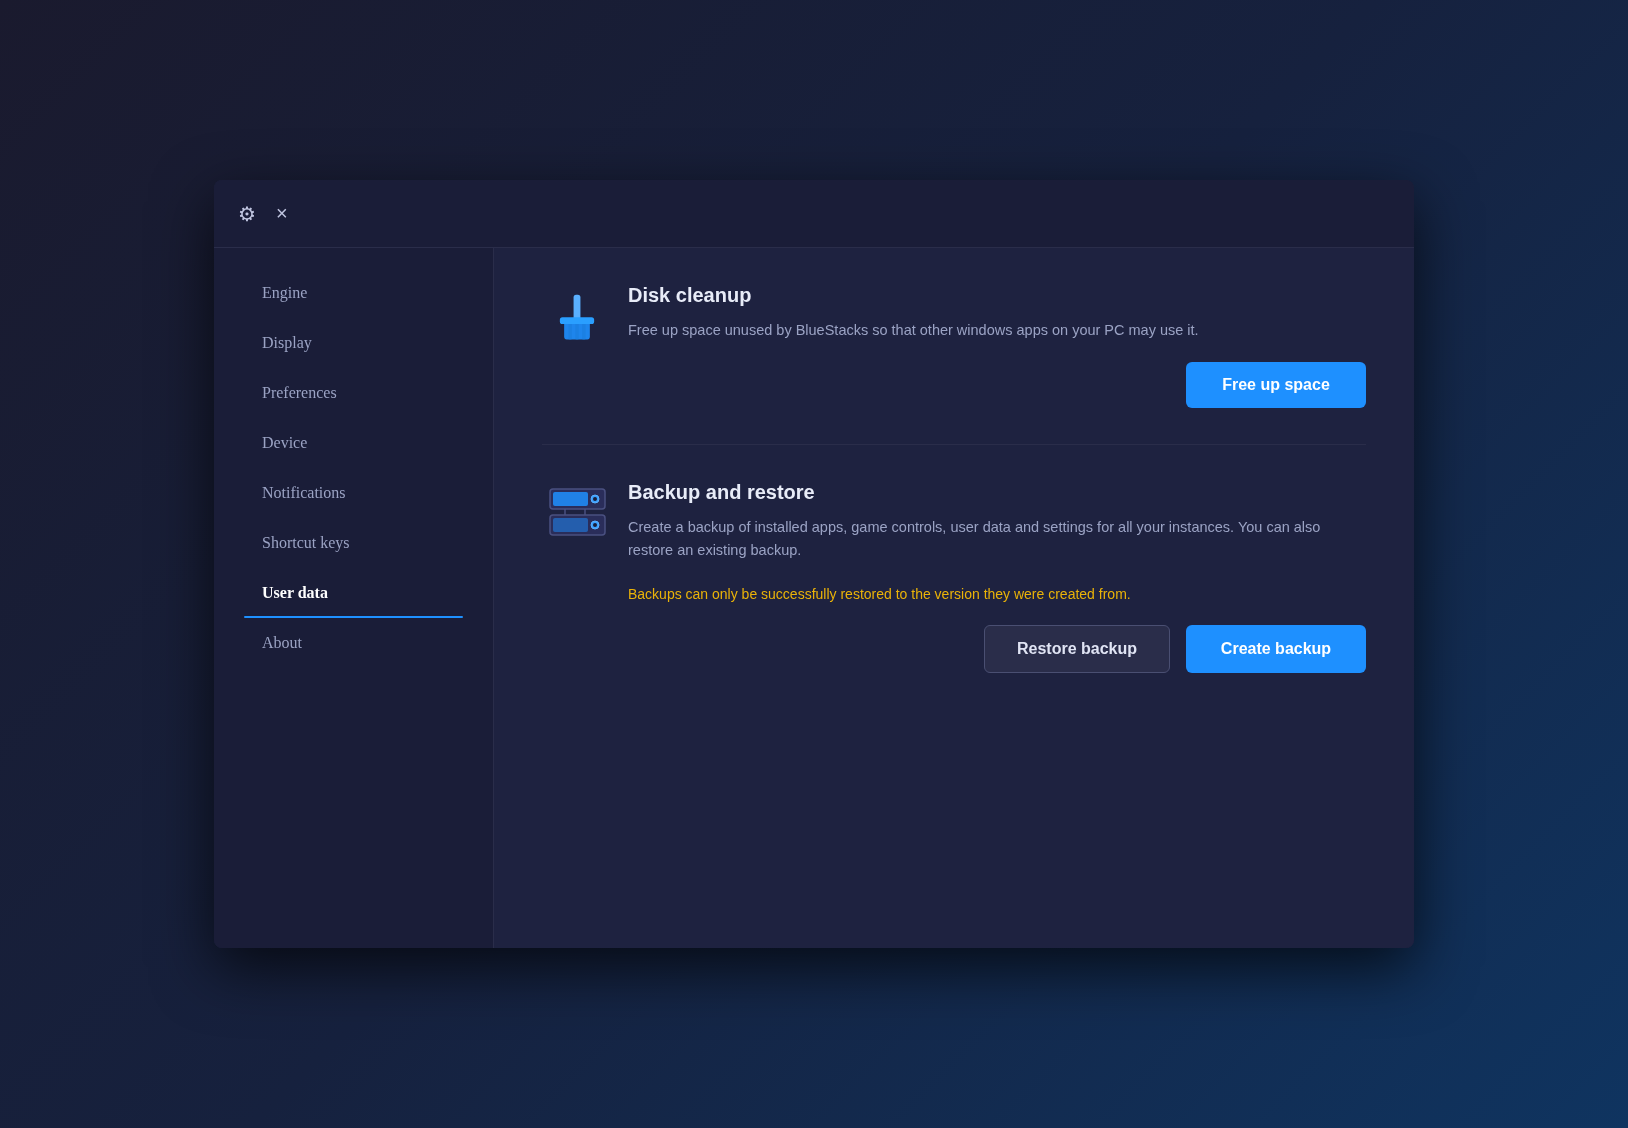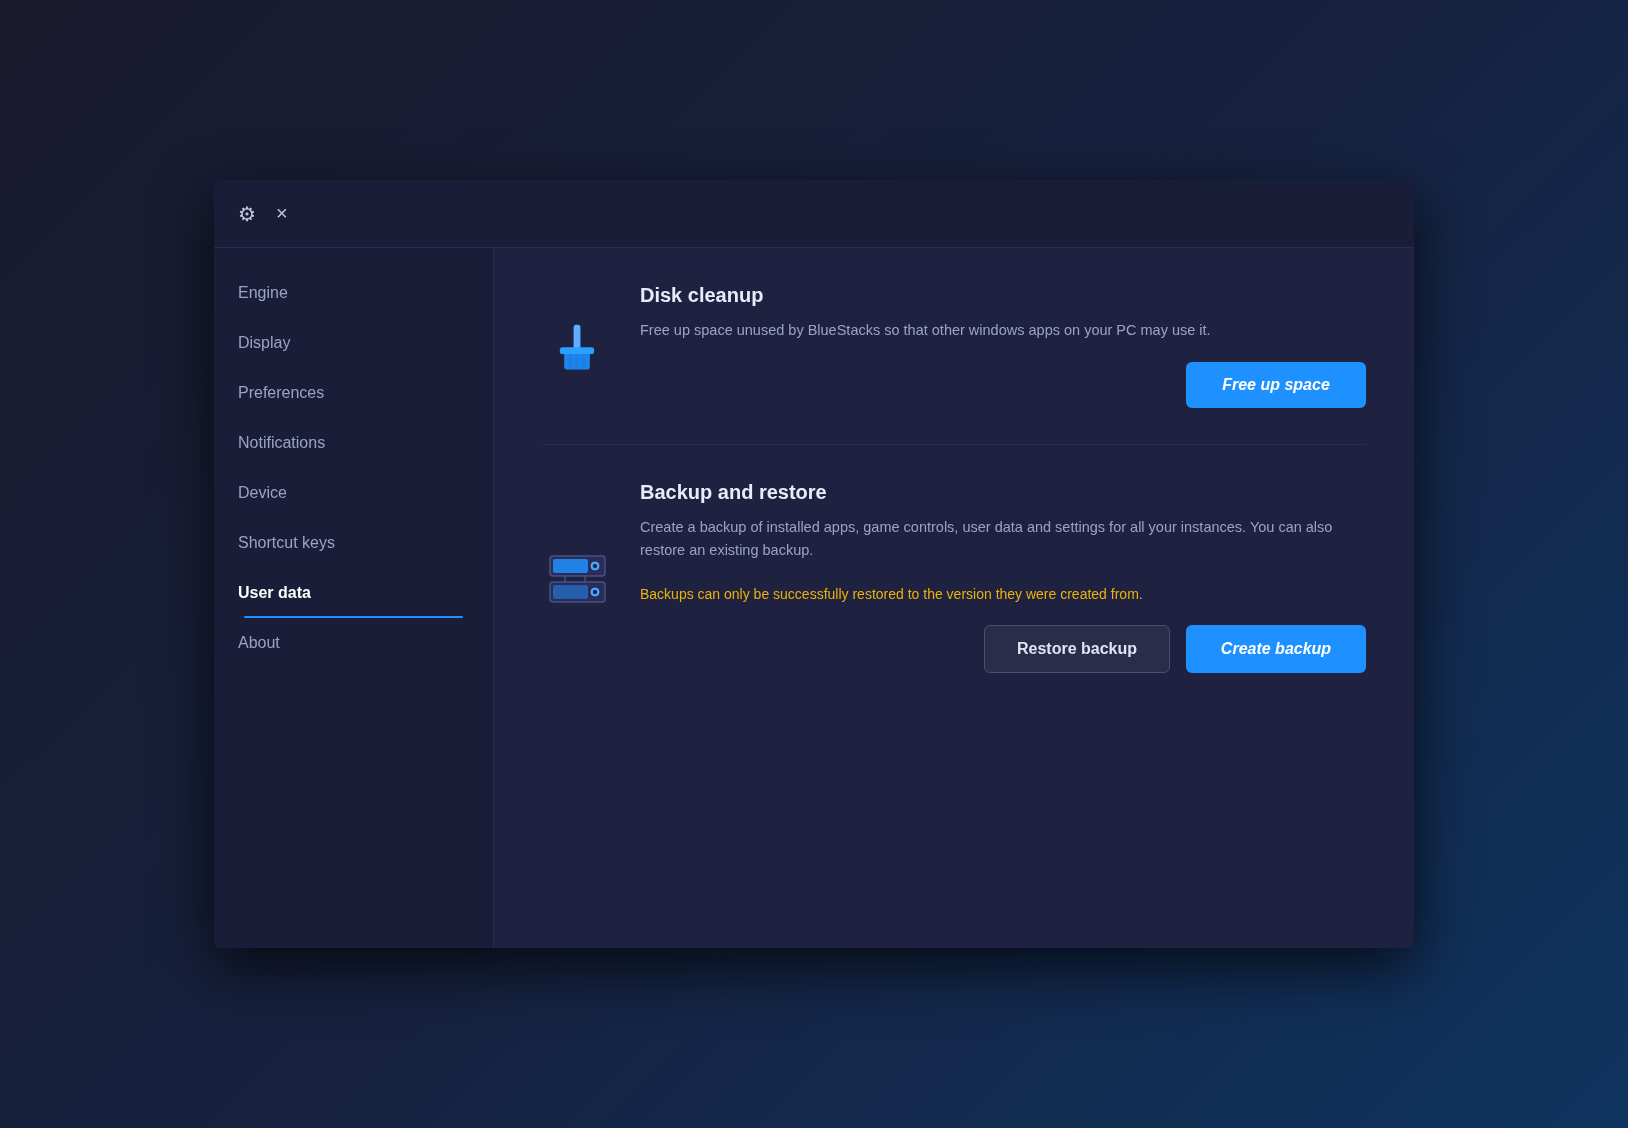--- a/index.html
+++ b/index.html
@@ -73,26 +73,27 @@
     
     .sidebar {
       width: 280px;
       background: #1a1d38;
       padding: 20px 0;
       flex-shrink: 0;
       border-right: 1px solid #2a2d4a;
     }
 
     .sidebar-item {
-      padding: 16px 24px;
+      padding: 16px 48px;
       color: #9ba3c4;
       font-size: 16px;
       cursor: pointer;
       transition: color 0.2s, background 0.2s;
       position: relative;
+      font-family: Liberation Serif, serif;
     }
     .sidebar-item.active {
       color: #ffffff;
       font-weight: 600;
     }
     .sidebar-item.active::after {
       content: '';
       position: absolute;
       bottom: 0;
       left: 30px;
@@ -110,22 +111,22 @@
       overflow-y: auto;
     }
 
     
     .section {
       margin-bottom: 0;
     }
 
     .section-inner {
       display: flex;
-      gap: 28px;
-      align-items: center;
+      gap: 16px;
+      align-items: flex-start;
       padding-bottom: 36px;
     }
 
     .section-icon {
       width: 70px;
       flex-shrink: 0;
       display: flex;
       align-items: center;
       justify-content: center;
       padding-top: 4px;
@@ -166,21 +167,20 @@
       background: #1e90ff;
       color: #fff;
       border: none;
       padding: 14px 32px;
       border-radius: 6px;
       font-size: 16px;
       font-weight: 700;
       cursor: pointer;
       transition: background 0.2s;
       min-width: 180px;
-      font-style: italic;
     }
 
     .btn-secondary {
       background: #2a2d4a;
       color: #e0e4f4;
       border: 1.5px solid #4a4f72;
       padding: 14px 32px;
       border-radius: 6px;
       font-size: 16px;
       font-weight: 600;
@@ -221,22 +221,22 @@
     <span class="title-bar-icon">⚙</span>
     <button class="close-btn">×</button>
   </div>
 
   <div class="main-content">
 
     <nav class="sidebar">
       <div class="sidebar-item">Engine</div>
       <div class="sidebar-item">Display</div>
       <div class="sidebar-item">Preferences</div>
+      <div class="sidebar-item">Device</div>
       <div class="sidebar-item">Notifications</div>
-      <div class="sidebar-item">Device</div>
       <div class="sidebar-item">Shortcut keys</div>
       <div class="sidebar-item active">User data</div>
       <div class="sidebar-item">About</div>
     </nav>
 
     <div class="content-area">
 
       <div class="section">
         <div class="section-inner">
           <div class="section-icon">

